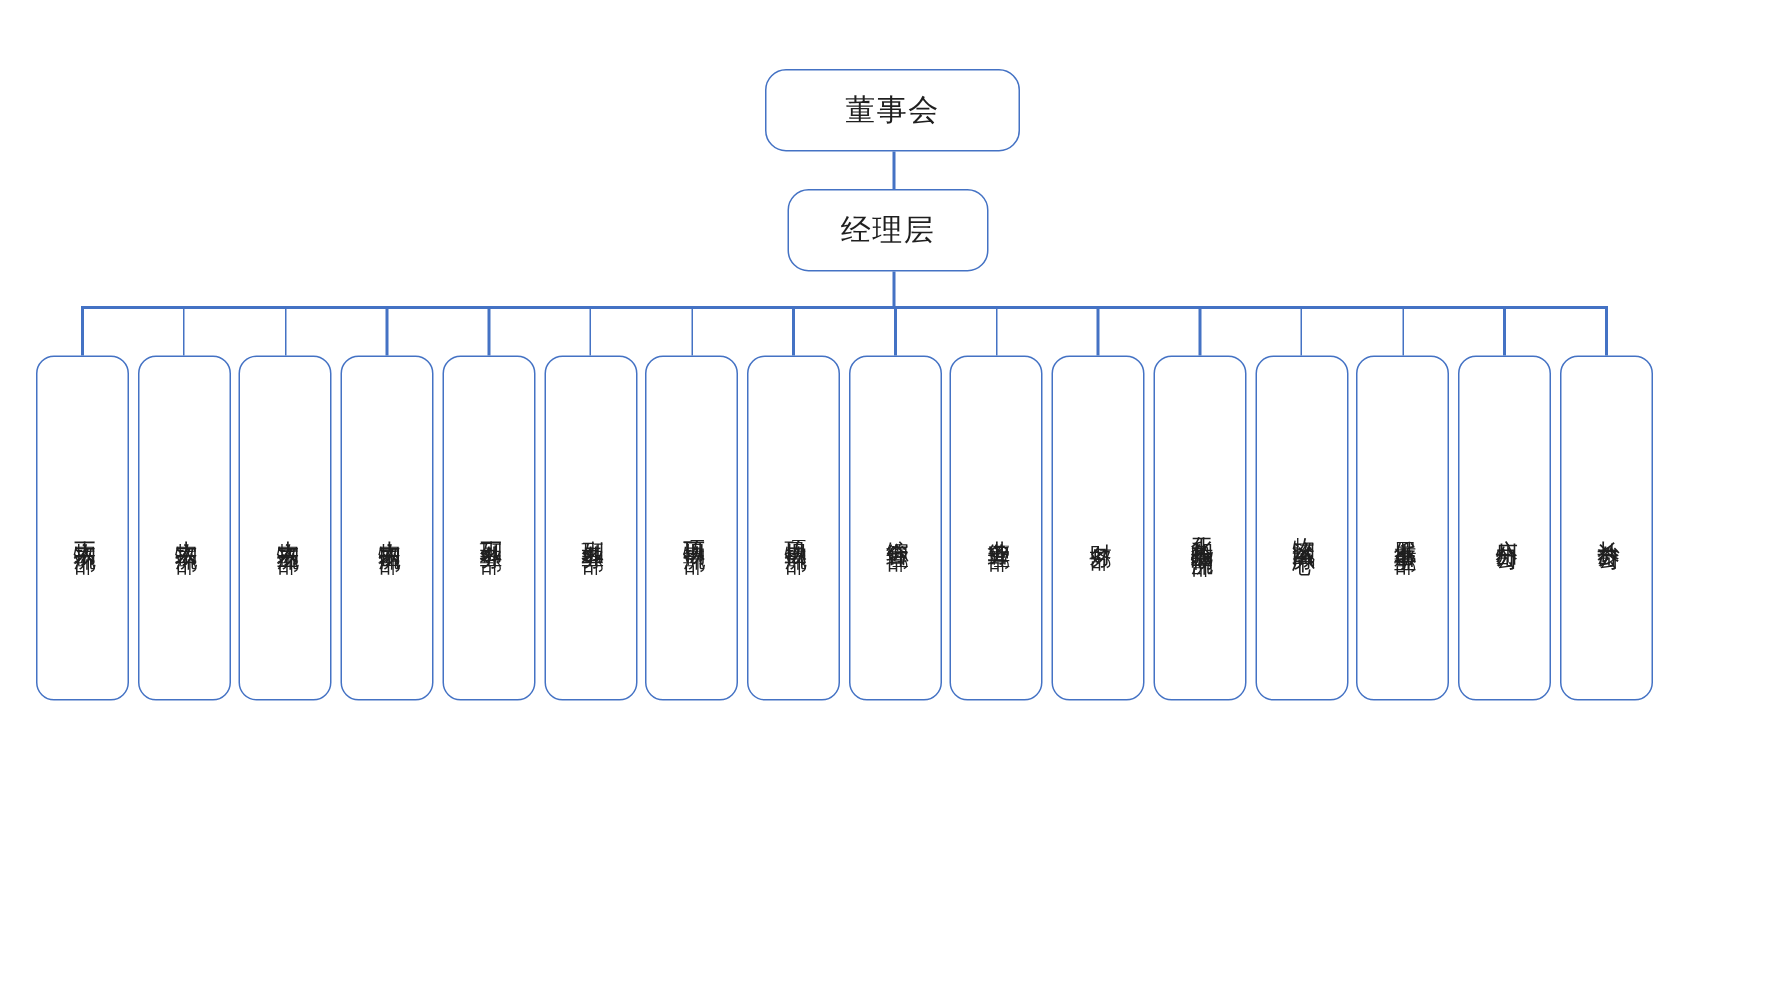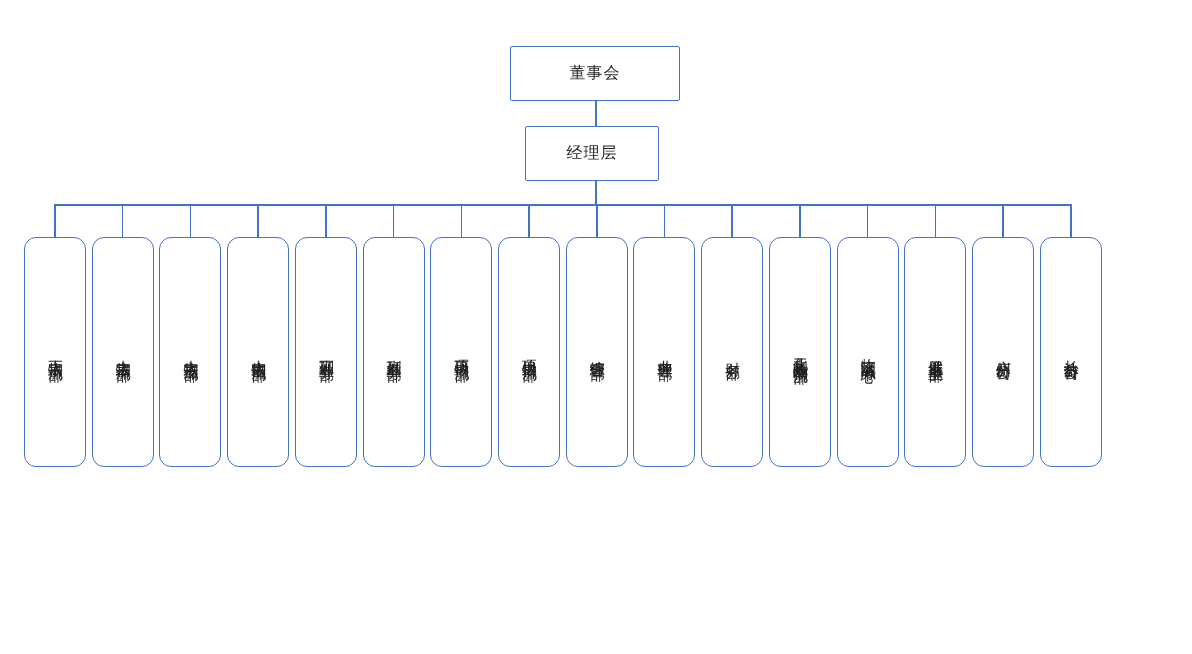--- a/index.html
+++ b/index.html
@@ -12,27 +12,27 @@
     width: 1192px;
     height: 654px;
     background: var(--bg, #ffffff);
     font-family: "Liberation Serif", "DejaVu Serif", serif;
     overflow: hidden;
   }
   .node {
     position: absolute;
     box-sizing: border-box;
     border: 1.6px solid var(--line, #4472C4);
-    border-radius: 2px;
+    border-radius: 14px;
     background: #ffffff;
     display: flex;
     align-items: center;
     justify-content: center;
     color: var(--ink, #1f1f1f);
-    font-size: 16px;
+    font-size: 20px;
     letter-spacing: 1px;
   }
   #board-node   { left: 510px; top: 46px;  width: 170px; height: 55px; }
   #manager-node { left: 525px; top: 126px; width: 134px; height: 55px; }
 
   .vline {
     position: absolute;
     width: 1.5px;
     background: var(--line, #4472C4);
   }

